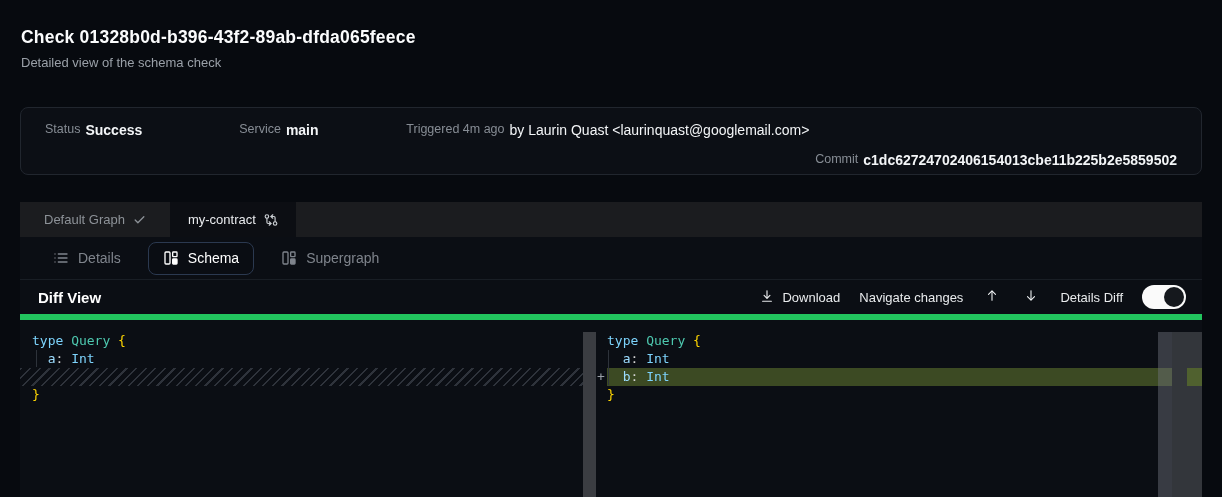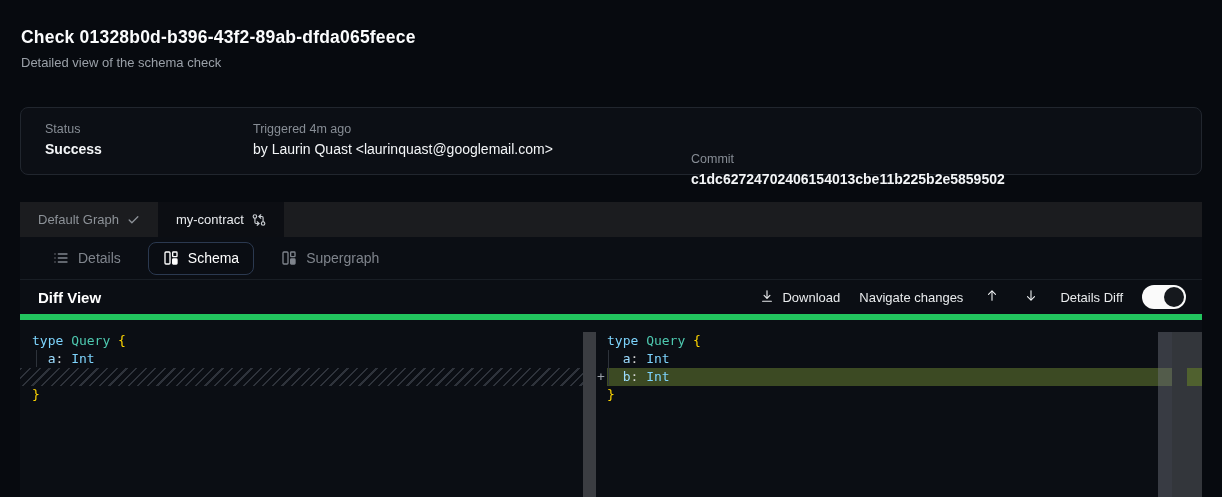--- a/index.html
+++ b/index.html
@@ -15,31 +15,31 @@
   .hdr { padding:26px 21px 0; }
   .hdr h1 { font-size:17.5px; font-weight:700; line-height:22px; letter-spacing:.2px; color:#fbfcfd; }
   .hdr p { margin-top:7px; font-size:13px; line-height:16px; color:#9aa0a8; }
 
   
   .card {
     margin:24px 20px 0; height:68px;
     background:#0c0f15; border:1px solid #21262e; border-radius:8px;
     padding:14px 24px; display:flex; align-items:flex-start;
   }
-  .col { display:flex; flex-direction:column; gap:5px; }
+  .col { display:flex; flex-direction:row; gap:5px; }
   .col .lbl { font-size:12.5px; color:#878d95; }
   .col .val { font-size:14px; font-weight:700; color:#f3f5f7; white-space:nowrap; }
   .col .val.reg { font-weight:400; }
   .col-status { width:208px; } .col-service { width:179px; } .col-trig { width:438px; } .col-commit { flex:1;margin-top:30px; }
 
   
   .panel { margin:15px 20px 0; flex:1; min-height:0; display:flex; flex-direction:column; background:#0b0e14; }
 
   .gtabs { display:flex; background:#1b1c1f; height:35px; flex:none; }
-  .gtab { display:flex; align-items:center; gap:8px; padding:0 18px; font-size:13px; color:#8d9298; cursor:pointer; }
+  .gtab { display:flex; align-items:center; gap:8px; padding:0 18px; font-size:13px; color:#8d9298; cursor:pointer;margin-left:6px; }
   .gtab.active { background:#0c0e13; color:#e9ebee; }
   .gtab svg { display:block; }
 
   .vtabs { height:43px; flex:none; display:flex; align-items:center; padding:0 18px; gap:12px; border-bottom:1px solid #191e25; }
   .vtab { display:flex; align-items:center; gap:9px; font-size:14px; color:#7f848c; padding:0 14px; height:33px; border:1px solid transparent; border-radius:8px; cursor:pointer; }
   .vtab.active { color:#ffffff; border-color:#2b3950; background:#0a0d13; }
   .vtab svg { display:block; }
 
   .dtoolbar { height:40px; flex:none; display:flex; align-items:center; justify-content:space-between; padding:0 16px 0 18px; border-bottom:6px solid #22c55e; }
   .dtoolbar h2 { font-size:15px; font-weight:700; color:#ffffff; }
@@ -84,20 +84,24 @@
   <div class="hdr">
     <h1>Check 01328b0d-b396-43f2-89ab-dfda065feece</h1>
     <p>Detailed view of the schema check</p>
   </div>
 
   <div class="card">
     <div class="col col-status">
       <span class="lbl">Status</span>
       <span class="val">Success</span>
     </div>
+    <div class="col col-service">
+      <span class="lbl">Service</span>
+      <span class="val">main</span>
+    </div>
     <div class="col col-trig">
       <span class="lbl">Triggered 4m ago</span>
       <span class="val reg">by Laurin Quast &lt;laurinquast@googlemail.com&gt;</span>
     </div>
     <div class="col col-commit">
       <span class="lbl">Commit</span>
       <span class="val">c1dc62724702406154013cbe11b225b2e5859502</span>
     </div>
   </div>
 

